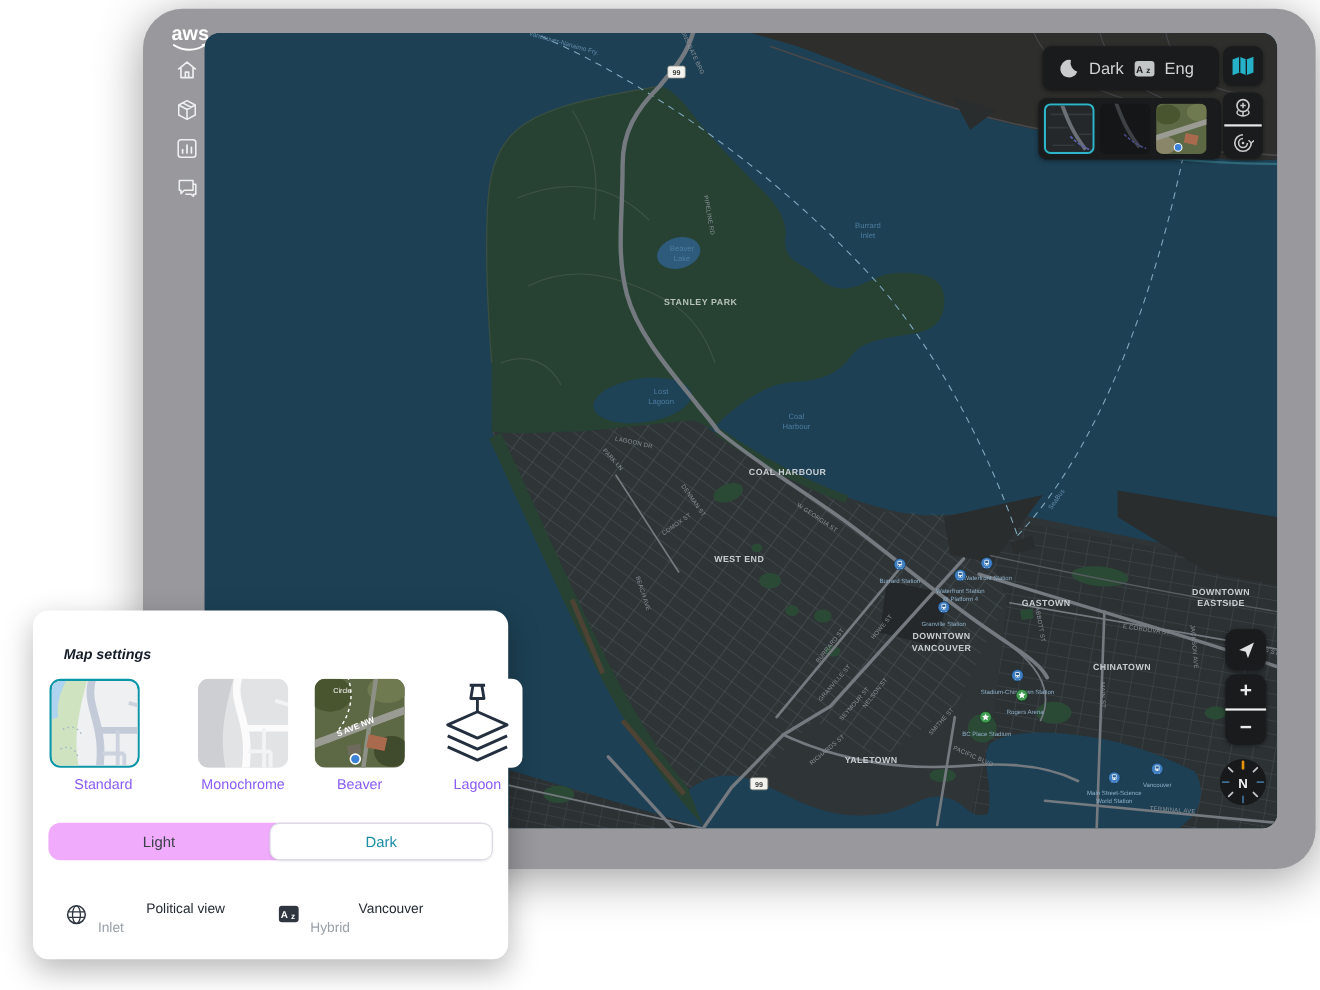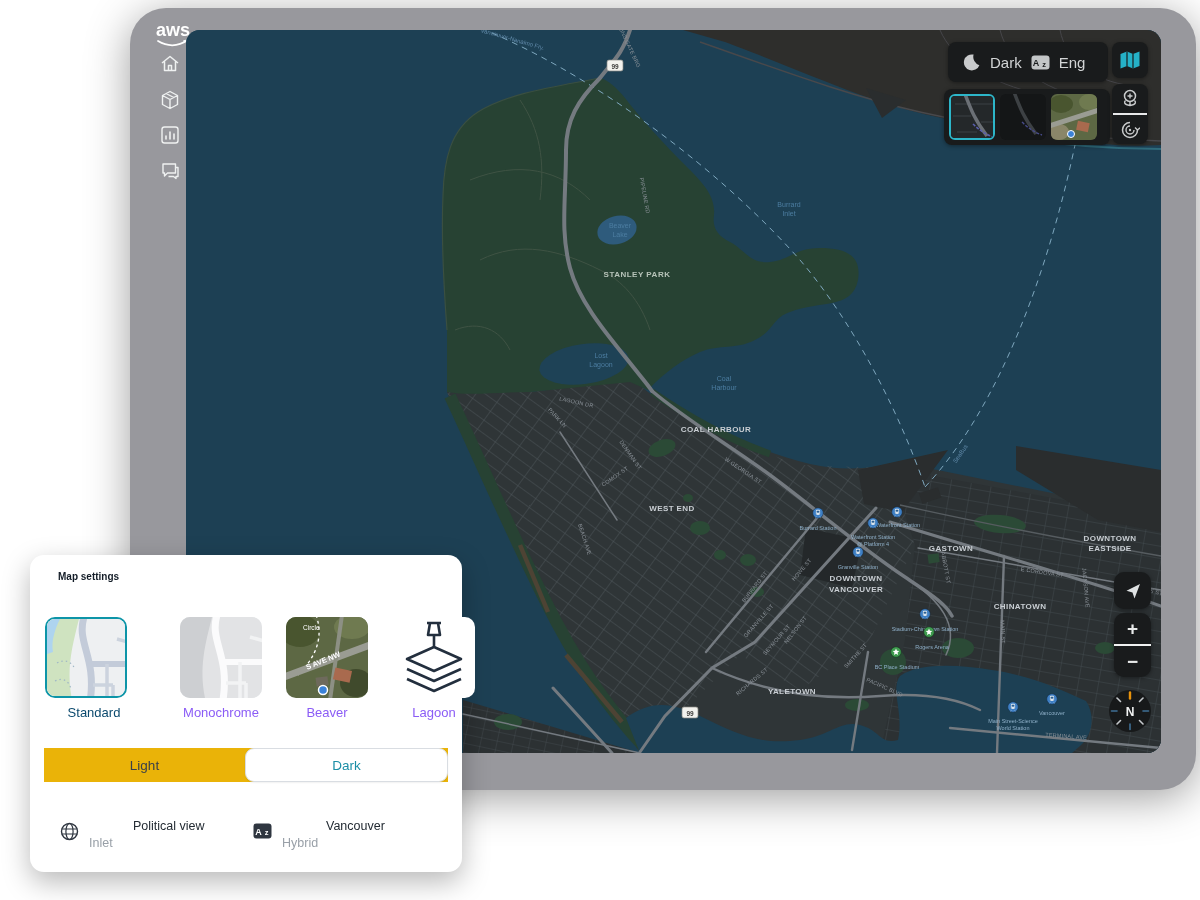--- a/index.html
+++ b/index.html
@@ -23,26 +23,26 @@
   #tools .t{flex:1;display:flex;align-items:center;justify-content:center;}
   #tools .dv{height:2px;background:#e8e9ea;margin:0 1px;}
   #locate{left:1114px;top:572px;width:37px;height:37px;border-radius:10px;display:flex;align-items:center;justify-content:center;}
   #zoomctl{left:1114px;top:613px;width:37px;height:64px;border-radius:10px;display:flex;flex-direction:column;}
   #zoomctl .z{flex:1;display:flex;align-items:center;justify-content:center;color:#e8eaea;font-size:19px;font-weight:700;}
   #zoomctl .dv{height:2px;background:#f0f1f1;}
   #compass{left:1108px;top:689px;width:44px;height:44px;}
   
   #card{left:30px;top:555px;width:432px;height:317px;background:#fff;border-radius:14px;
     box-shadow:0 10px 28px rgba(0,0,0,.28);}
-  #card h2{position:absolute;left:28px;top:16px;margin:0;font-size:10px;color:#131c27;}
+  #card h2{position:absolute;left:28px;top:32px;margin:0;font-size:13px;color:#131c27;font-style:italic;}
   .stylebox{position:absolute;top:62px;width:82px;height:81px;border-radius:10px;overflow:hidden;box-sizing:border-box;background:#eef0f2;}
   .stylebox.sel{border:2px solid #0d95a8;}
   .stylelabel{position:absolute;top:150px;width:110px;text-align:center;font-size:13px;color:#8b5cf6;}
-  .stylelabel.sel{color:#0c4a6e;}
-  #seg{position:absolute;left:14px;top:193px;width:404px;height:34px;background:#eab308;border-radius:0;display:flex;}
+  .stylelabel.sel{color:#8b5cf6;}
+  #seg{position:absolute;left:14px;top:193px;width:404px;height:34px;background:#f0abfc;border-radius:11px;display:flex;}
   #seg .opt{flex:1;display:flex;align-items:center;justify-content:center;font-size:13.5px;color:#3a4049;}
   #seg .opt.sel{background:#fff;border:1px solid #d9dde2;border-radius:9px;color:#1b8ea6;box-shadow:0 1px 2px rgba(0,0,0,.06);}
   .meta{position:absolute;top:264px;display:flex;gap:10px;align-items:flex-start;}
   .meta .lab{font-size:12.5px;color:#232b33;margin-left:44px;}
   .meta .val{font-size:12.5px;color:#99a0a8;margin-top:3px;}
   
   .nb{fill:#c9ced3;font-size:8px;font-weight:700;letter-spacing:.4px;text-anchor:middle;}
   .nbp{fill:#b7c3b9;font-size:8px;font-weight:700;letter-spacing:.5px;text-anchor:middle;}
   .wt{fill:#4c7da1;font-size:7px;text-anchor:middle;}
   .st{fill:#8b9299;font-size:5.5px;text-anchor:middle;letter-spacing:.2px;}

